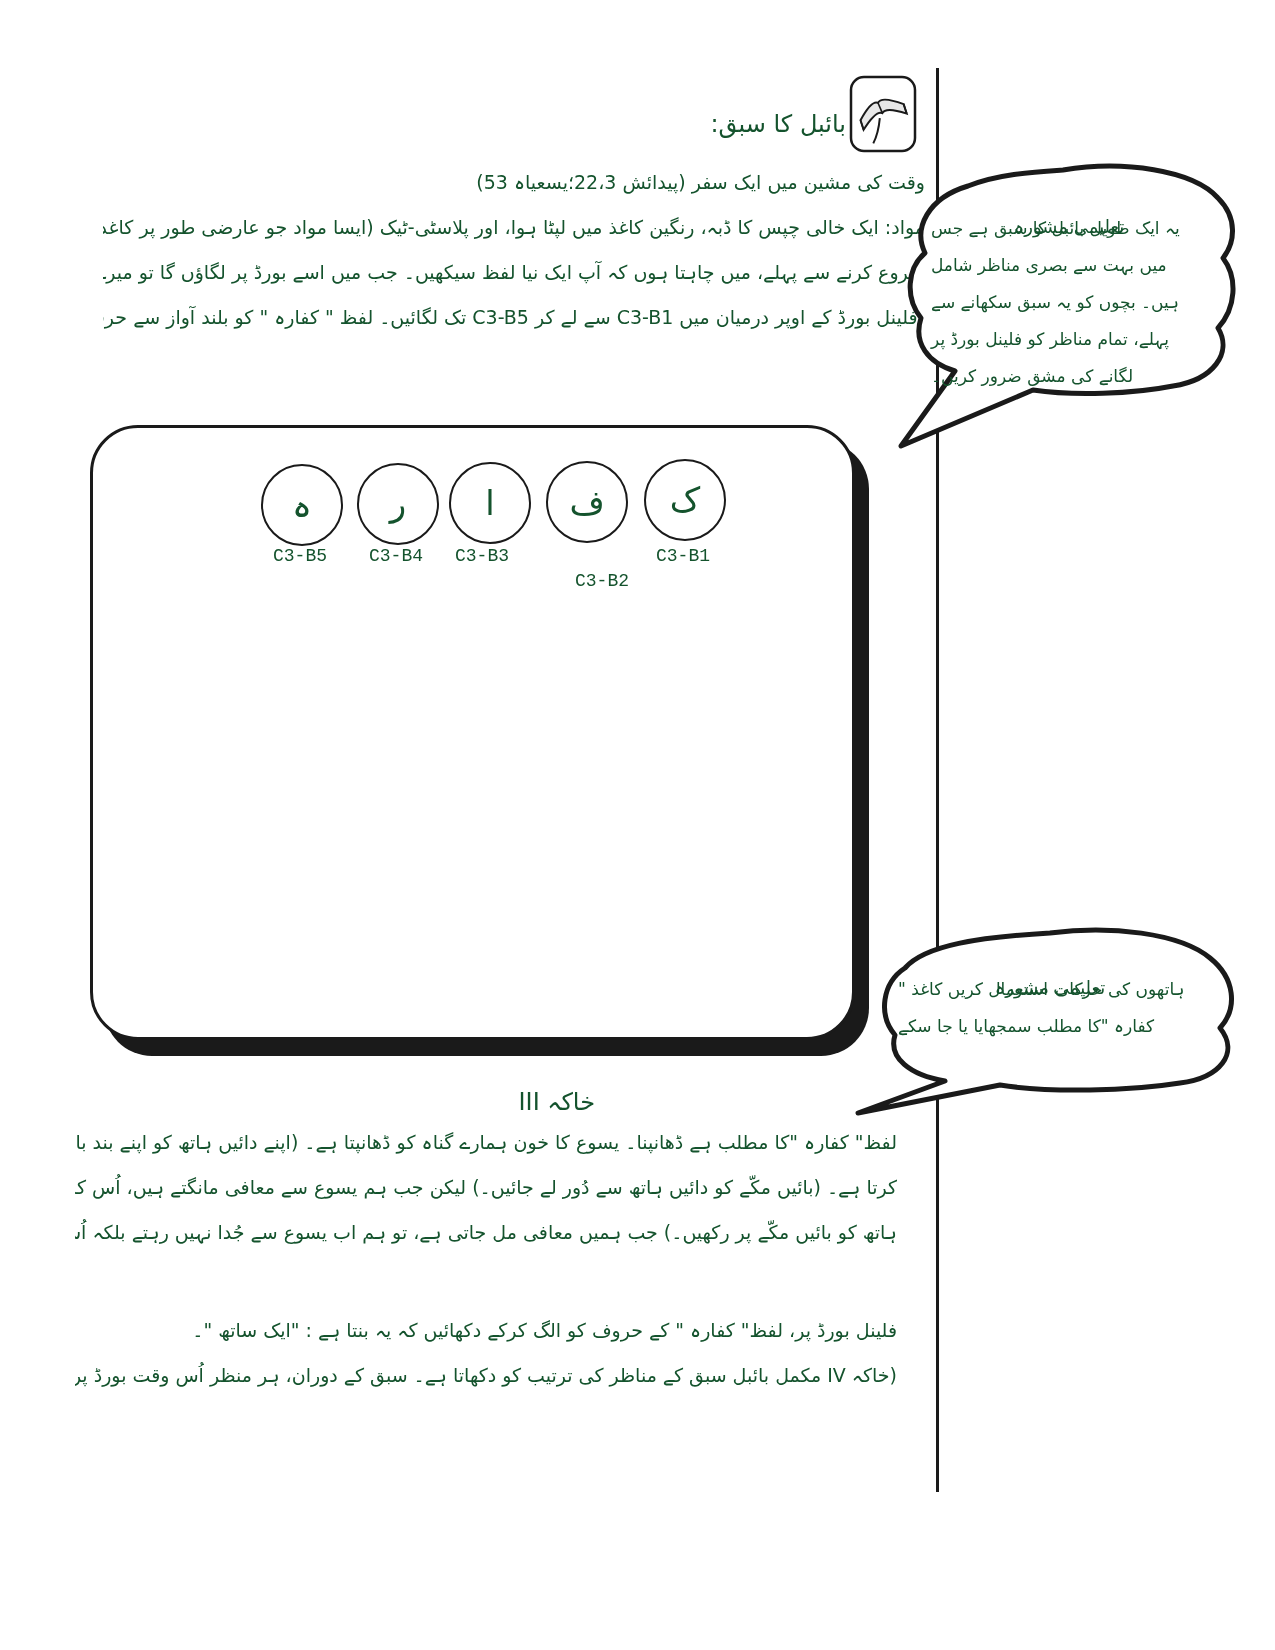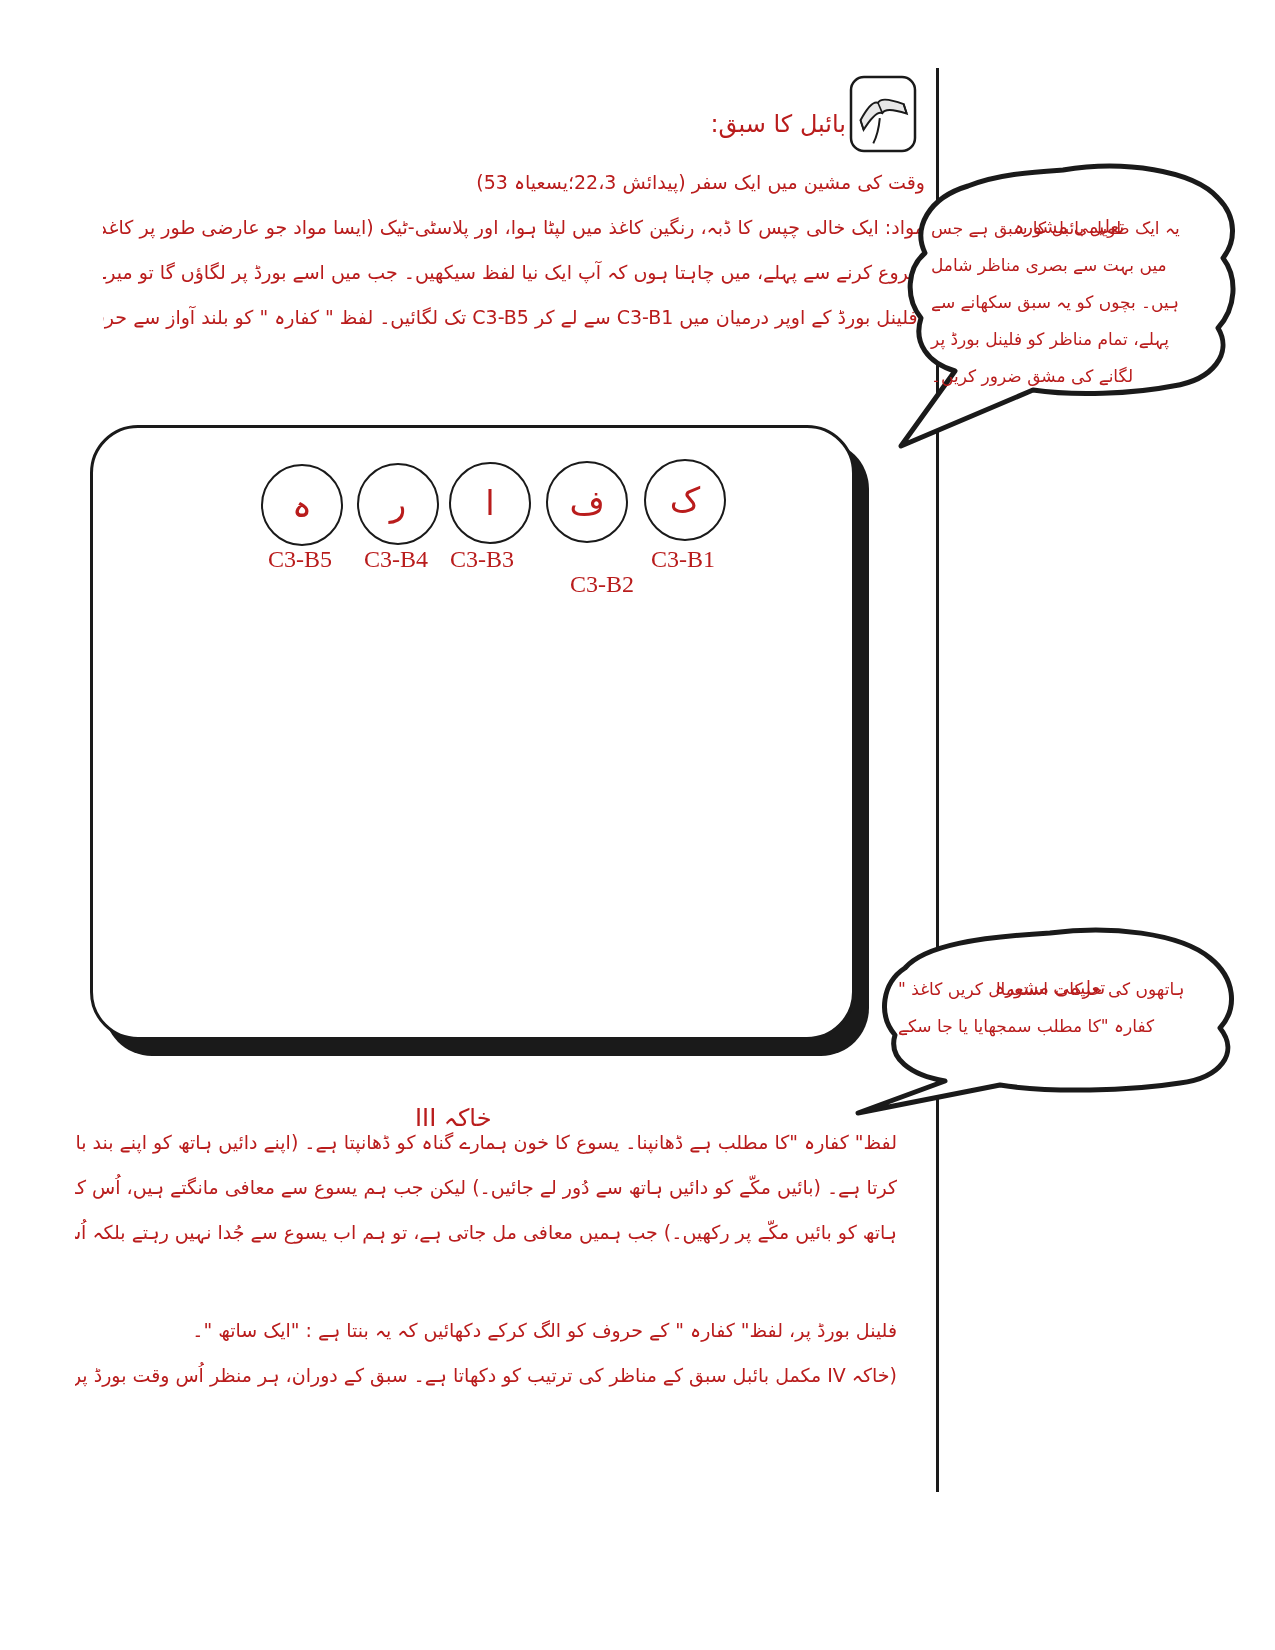--- a/index.html
+++ b/index.html
@@ -1,36 +1,36 @@
 <!DOCTYPE html>
 <html lang="ur"><head>
 <meta charset="utf-8">
 <style>
   html,body{margin:0;padding:0;background:#ffffff;}
   #page{
     position:relative;width:1275px;height:1650px;background:#ffffff;
-    font-family:"Liberation Serif","DejaVu Sans",serif;color:#b91c1c;overflow:hidden;
+    font-family:"Liberation Serif","DejaVu Sans",serif;color:#14532d;overflow:hidden;
   }
   .abs{position:absolute;}
   .urdu{direction:rtl;unicode-bidi:plaintext;font-family:"DejaVu Sans","Liberation Serif",sans-serif;}
   .line{white-space:nowrap;overflow:hidden;height:45px;line-height:45px;font-size:19px;}
-  .r{text-align:right;} .l{text-align:left;} .c{text-align:left;margin-top:16px;}
+  .r{text-align:right;} .l{text-align:left;} .c{text-align:right;}
   
   #icon-box{left:849px;top:75px;width:68px;height:78px;}
   #page-title{left:580px;top:110px;width:266px;font-size:24px;white-space:nowrap;overflow:hidden;}
   
   #divider{left:936px;top:68px;width:3px;height:1424px;background:#1a1a1a;}
   
   #intro{left:75px;top:160px;width:822px;margin-left:28px;}
   
   #board-shadow{left:104px;top:441px;width:765px;height:615px;border-radius:48px;background:#1a1a1a;}
   #board{left:90px;top:425px;width:765px;height:615px;border:3px solid #1a1a1a;border-radius:48px;background:#ffffff;box-sizing:border-box;}
   .letter-circle{position:absolute;width:78px;height:78px;border:2px solid #1a1a1a;border-radius:50%;background:#fff;
     display:flex;align-items:center;justify-content:center;font-size:34px;font-family:"DejaVu Sans",sans-serif;}
-  .letter-label{position:absolute;top:118px;width:100px;text-align:center;font-family:Liberation Serif, serif;font-size:24px;letter-spacing:0px;}
+  .letter-label{position:absolute;top:118px;width:100px;text-align:center;font-family:Liberation Mono, monospace;font-size:18px;letter-spacing:0px;}
   #caption{left:415px;top:1088px;width:180px;font-size:24px;}
   
   #explain{left:75px;top:1120px;width:822px;}
   #directions{left:75px;top:1308px;width:822px;}
   
   .bubble{pointer-events:none;}
   .bubble-title{position:absolute;font-size:18px;text-align:center;white-space:nowrap;margin-top:36px;}
   .bubble-body{position:absolute;font-size:17px;text-align:left;line-height:37px;}
   svg .ink{stroke:#1a1a1a;fill:#ffffff;}
 </style>

